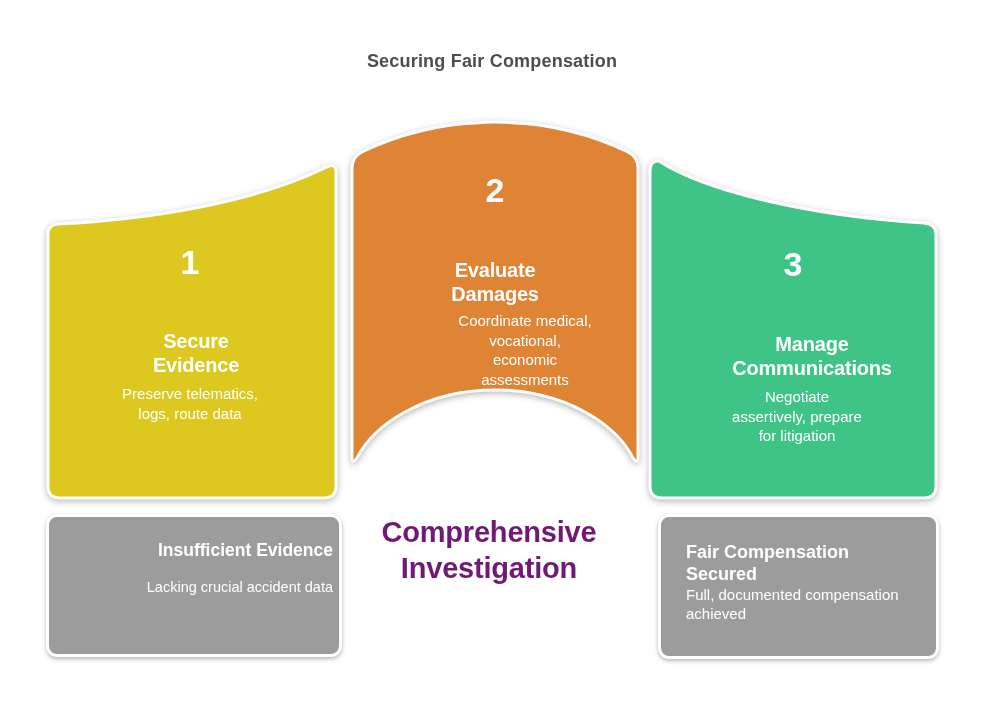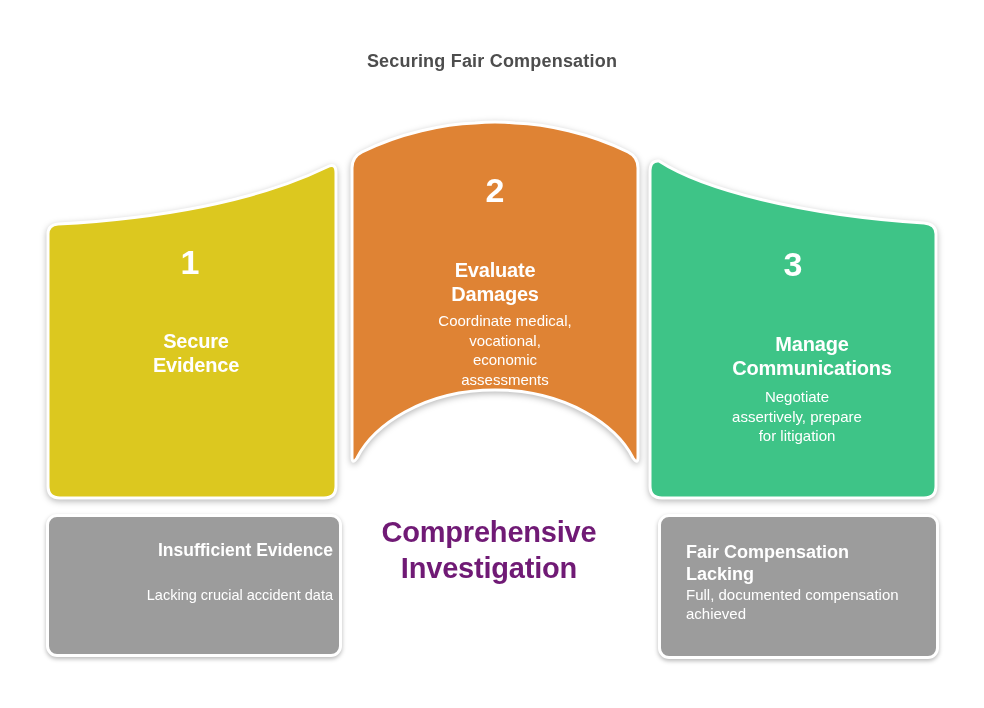--- a/index.html
+++ b/index.html
@@ -79,21 +79,21 @@
     font-weight: bold;
     line-height: 22px;
     white-space: pre-line;
   }
   .outcome-desc {
     font-size: 15px;
     line-height: 19px;
     white-space: pre-line;
   }
   .outcome-left .outcome-title { font-size: 17.5px; }
-  .outcome-left .outcome-desc  { margin-top: 25px; font-size: 14.5px; }
+  .outcome-left .outcome-desc  { margin-top: 17px; font-size: 14.5px; }
   .outcome-right .outcome-desc { }
 </style>
 </head>
 <body>
 
 <div class="stage">
 
   <div class="page-title">Securing Fair Compensation</div>
 
   <svg class="bridge-svg" width="984" height="708" viewBox="0 0 984 708">
@@ -128,25 +128,27 @@
              Q 936,498 924,498
              L 662,498
              Q 650,498 650,486
              L 650,172
              Q 650,160 659,161 Z" fill="#3ec487"></path>
   </svg>
 
   <div class="overlay num" style="left:50px; top:245px; width:280px;">1</div>
   <div class="overlay step-title" style="left:56px; top:322px; width:280px;">Secure
 Evidence</div>
+  <div class="overlay step-desc" style="left:50px; top:384px; width:280px;">Preserve telematics,
+logs, route data</div>
 
   <div class="overlay num" style="left:355px; top:173px; width:280px;">2</div>
   <div class="overlay step-title" style="left:355px; top:251px; width:280px;">Evaluate
 Damages</div>
-  <div class="overlay step-desc" style="left:355px; top:311px; width:300px;">Coordinate medical,
+  <div class="overlay step-desc" style="left:355px; top:311px; width:300px;padding-left:20px;">Coordinate medical,
 vocational,
 economic
 assessments</div>
 
   <div class="overlay num" style="left:653px; top:247px; width:280px;">3</div>
   <div class="overlay step-title" style="left:692px; top:325px; width:240px;">Manage
 Communications</div>
   <div class="overlay step-desc" style="left:653px; top:387px; width:288px;">Negotiate
 assertively, prepare
 for litigation</div>
@@ -154,18 +156,18 @@
   <div class="center-label">Comprehensive
 Investigation</div>
 
   <div class="outcome outcome-left">
     <div class="outcome-title">Insufficient Evidence</div>
     <div class="outcome-desc">Lacking crucial accident data</div>
   </div>
 
   <div class="outcome outcome-right">
     <div class="outcome-title">Fair Compensation
-Lacking</div>
+Secured</div>
     <div class="outcome-desc">Full, documented compensation
 achieved</div>
   </div>
 
 </div>
 
 </body></html>

